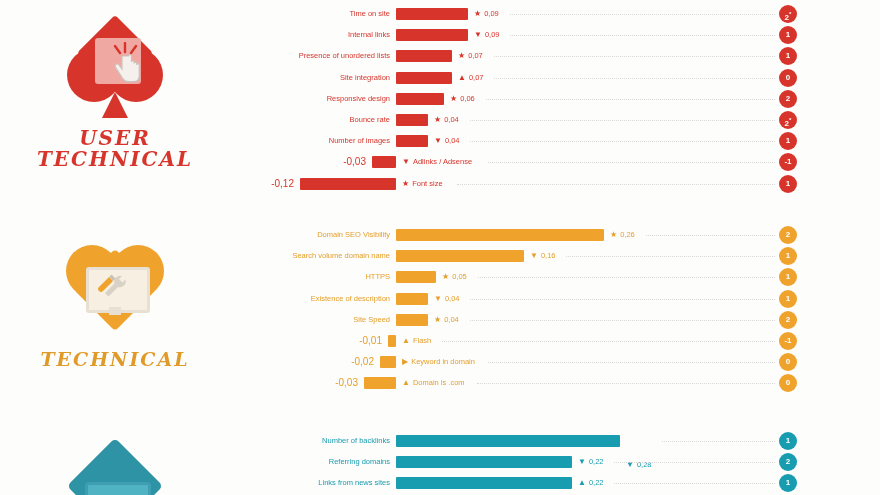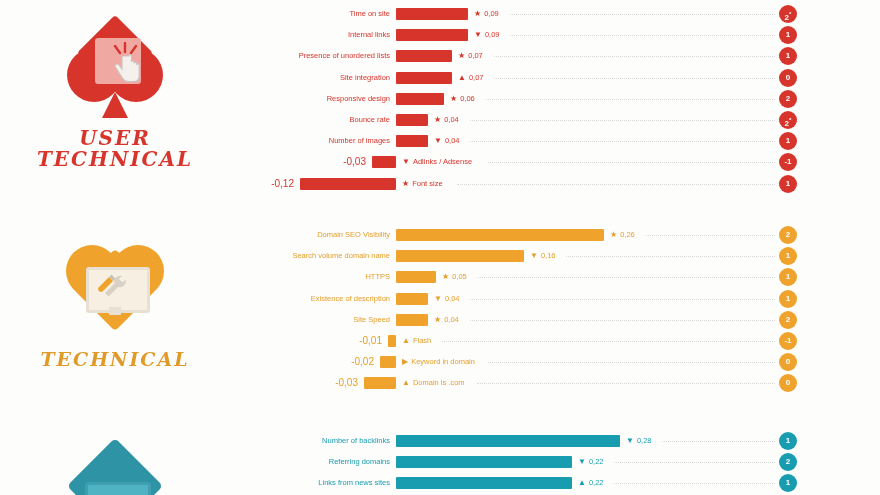--- a/index.html
+++ b/index.html
@@ -235,21 +235,21 @@
       <div class="row" style="top: 374.4px;">
         <div class="neglabel c-orange" style="right: 522px;">-0,03</div>
         <div class="bar bg-orange" style="left: 364px; width: 32px;"></div>
         <div class="valwrap c-orange" style="left: 402px; text-align: center;"><span class="mk">▲</span><span class="val">Domain is .com</span></div>
         <div class="leader" style="left: 476.6px; width: 298.4px;"></div>
         <div class="circle bg-orange" style="left: 779px;">0</div>
       </div>
       <div class="row" style="top: 432px;">
         <div class="label c-teal" style="right: 490px;">Number of backlinks</div>
         <div class="bar bg-teal" style="left: 396px; width: 224px;"></div>
-        <div class="valwrap c-teal" style="left: 626px;"><span class="mk">▼</span><span class="val">0,28</span></div>
+        <div class="valwrap c-teal" style="left: 626px; margin-top: 24px;"><span class="mk">▼</span><span class="val">0,28</span></div>
         <div class="leader" style="left: 661.6px; width: 113.4px;"></div>
         <div class="circle bg-teal" style="left: 779px;">1</div>
       </div>
       <div class="row" style="top: 453.2px;">
         <div class="label c-teal" style="right: 490px;">Referring domains</div>
         <div class="bar bg-teal" style="left: 396px; width: 176px;"></div>
         <div class="valwrap c-teal" style="left: 578px;"><span class="mk">▼</span><span class="val">0,22</span></div>
         <div class="leader" style="left: 613.6px; width: 161.4px;"></div>
         <div class="circle bg-teal" style="left: 779px;">2</div>
       </div>

